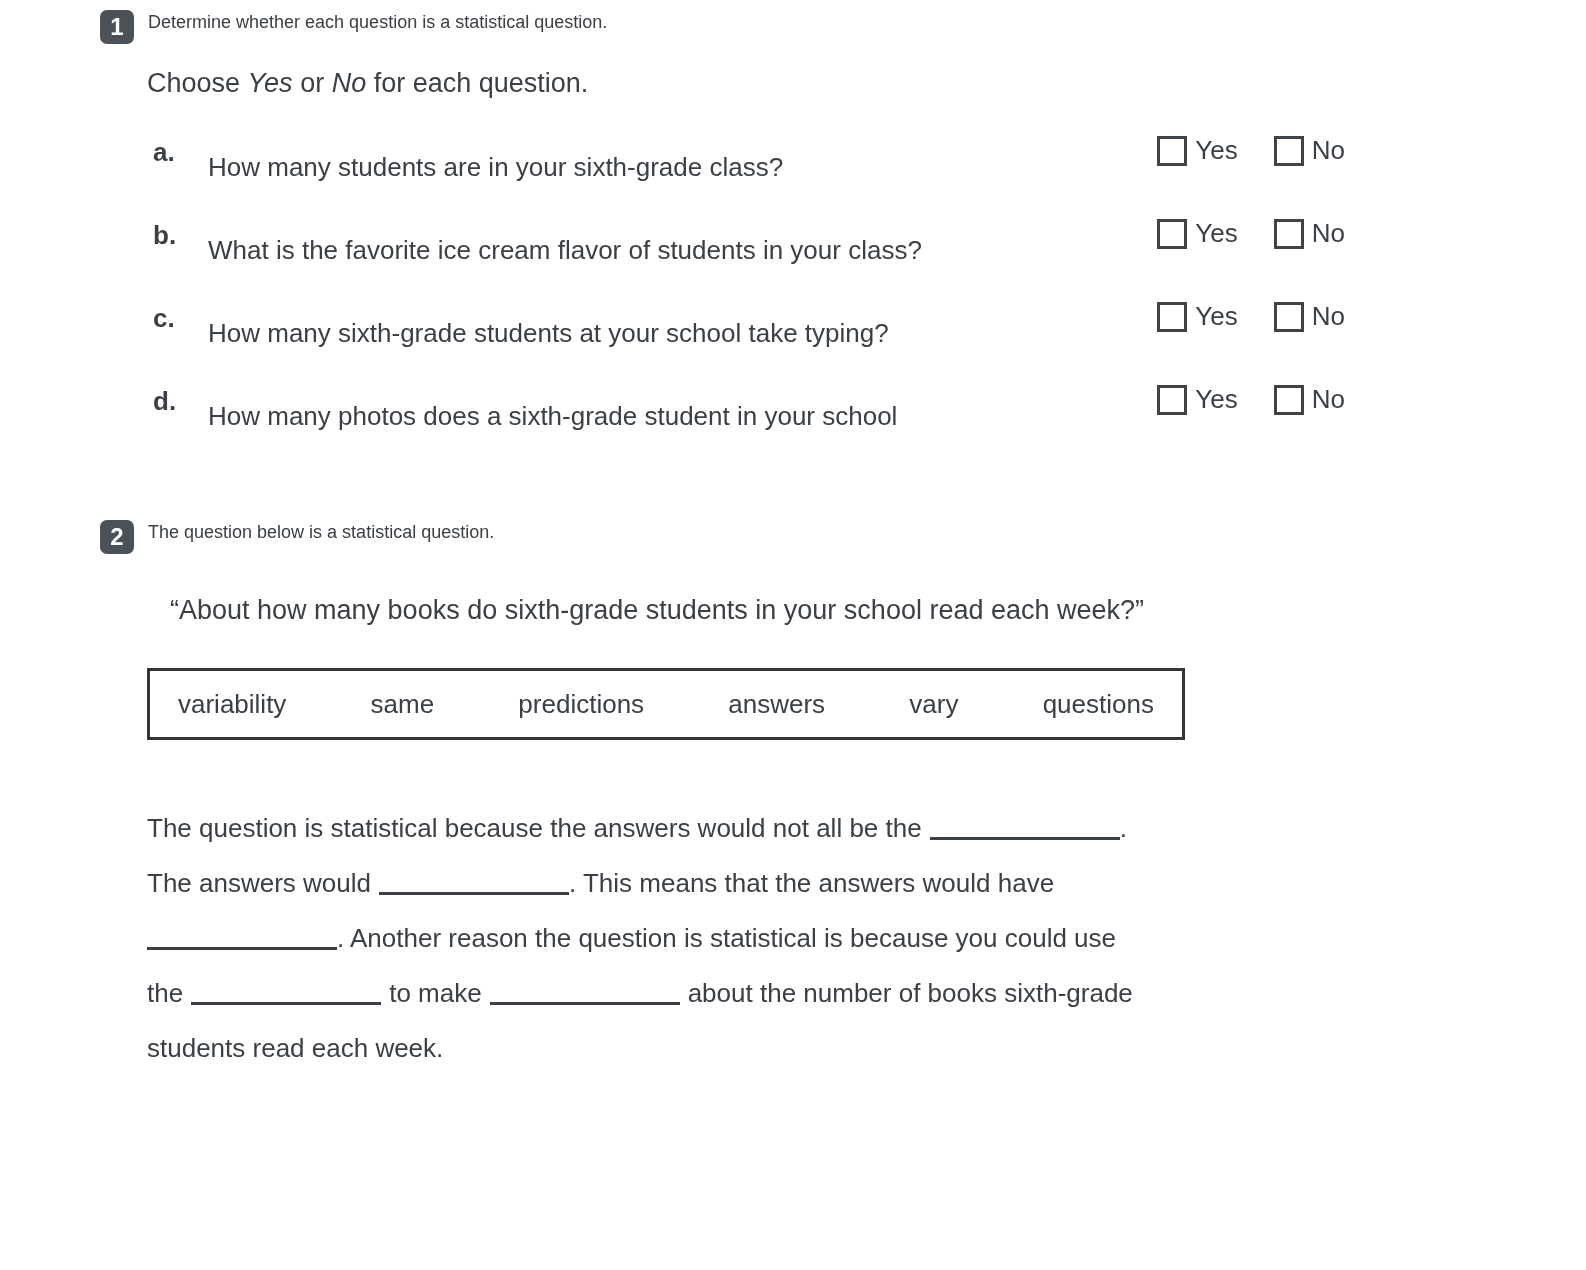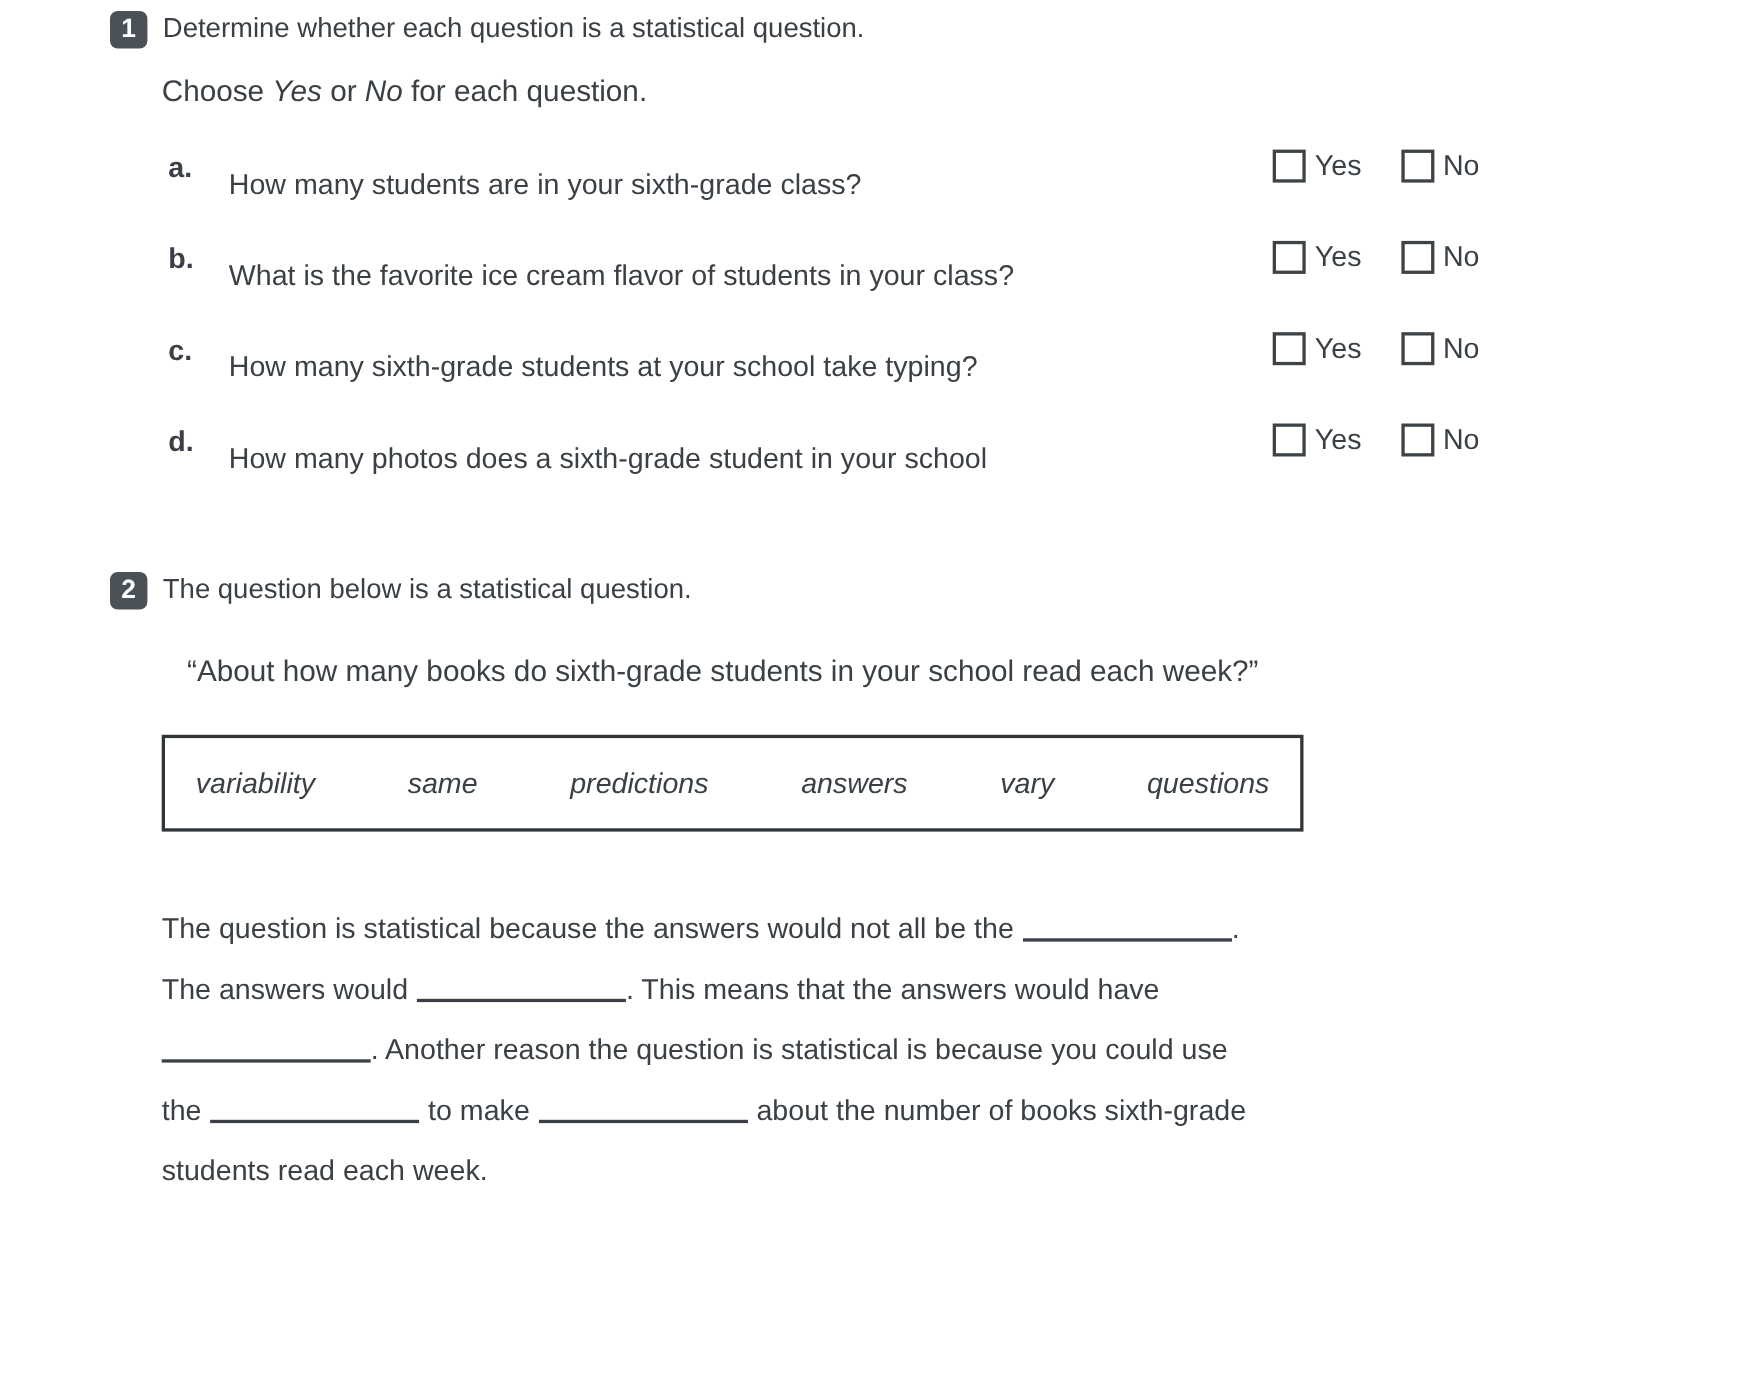--- a/index.html
+++ b/index.html
@@ -39,21 +39,21 @@
     background: var(--color-badge_bg, #4b5257);
     color: #ffffff;
     border-radius: 7px;
     display: flex;
     align-items: center;
     justify-content: center;
     font-weight: bold;
     font-size: 24px;
   }
   .prompt {
-    font-size: 25px;
+    font-size: 18px;
     padding-top: 2px;
   }
   .choose-line {
     margin: 24px 0 0 47px;
     font-size: 27px;
   }
   .choose-line em { font-style: italic; }
   .q-list { margin-top: 32px; }
   .q-row {
     display: flex;
@@ -99,27 +99,26 @@
     font-size: 27px;
   }
   .explain {
     margin: 42px 0 0 47px;
     line-height: 44px;
   }
   .explain span { display: block; }
   .word-box {
     margin: 22px 0 0 47px;
     width: 1038px;
-    height: 88px;
+    height: 72px;
     border: 3px solid var(--color-box_border, #2f3539);
     padding: 0 28px;
     display: flex;
     align-items: center;
     justify-content: space-between;
-    font-style: italic;
   }
   .explanation { margin: 68px 0 0 47px; }
   .exp-line {
     line-height: 40px;
     margin-bottom: 15px;
     white-space: nowrap;
   }
   .blank {
     display: inline-block;
     width: 190px;

